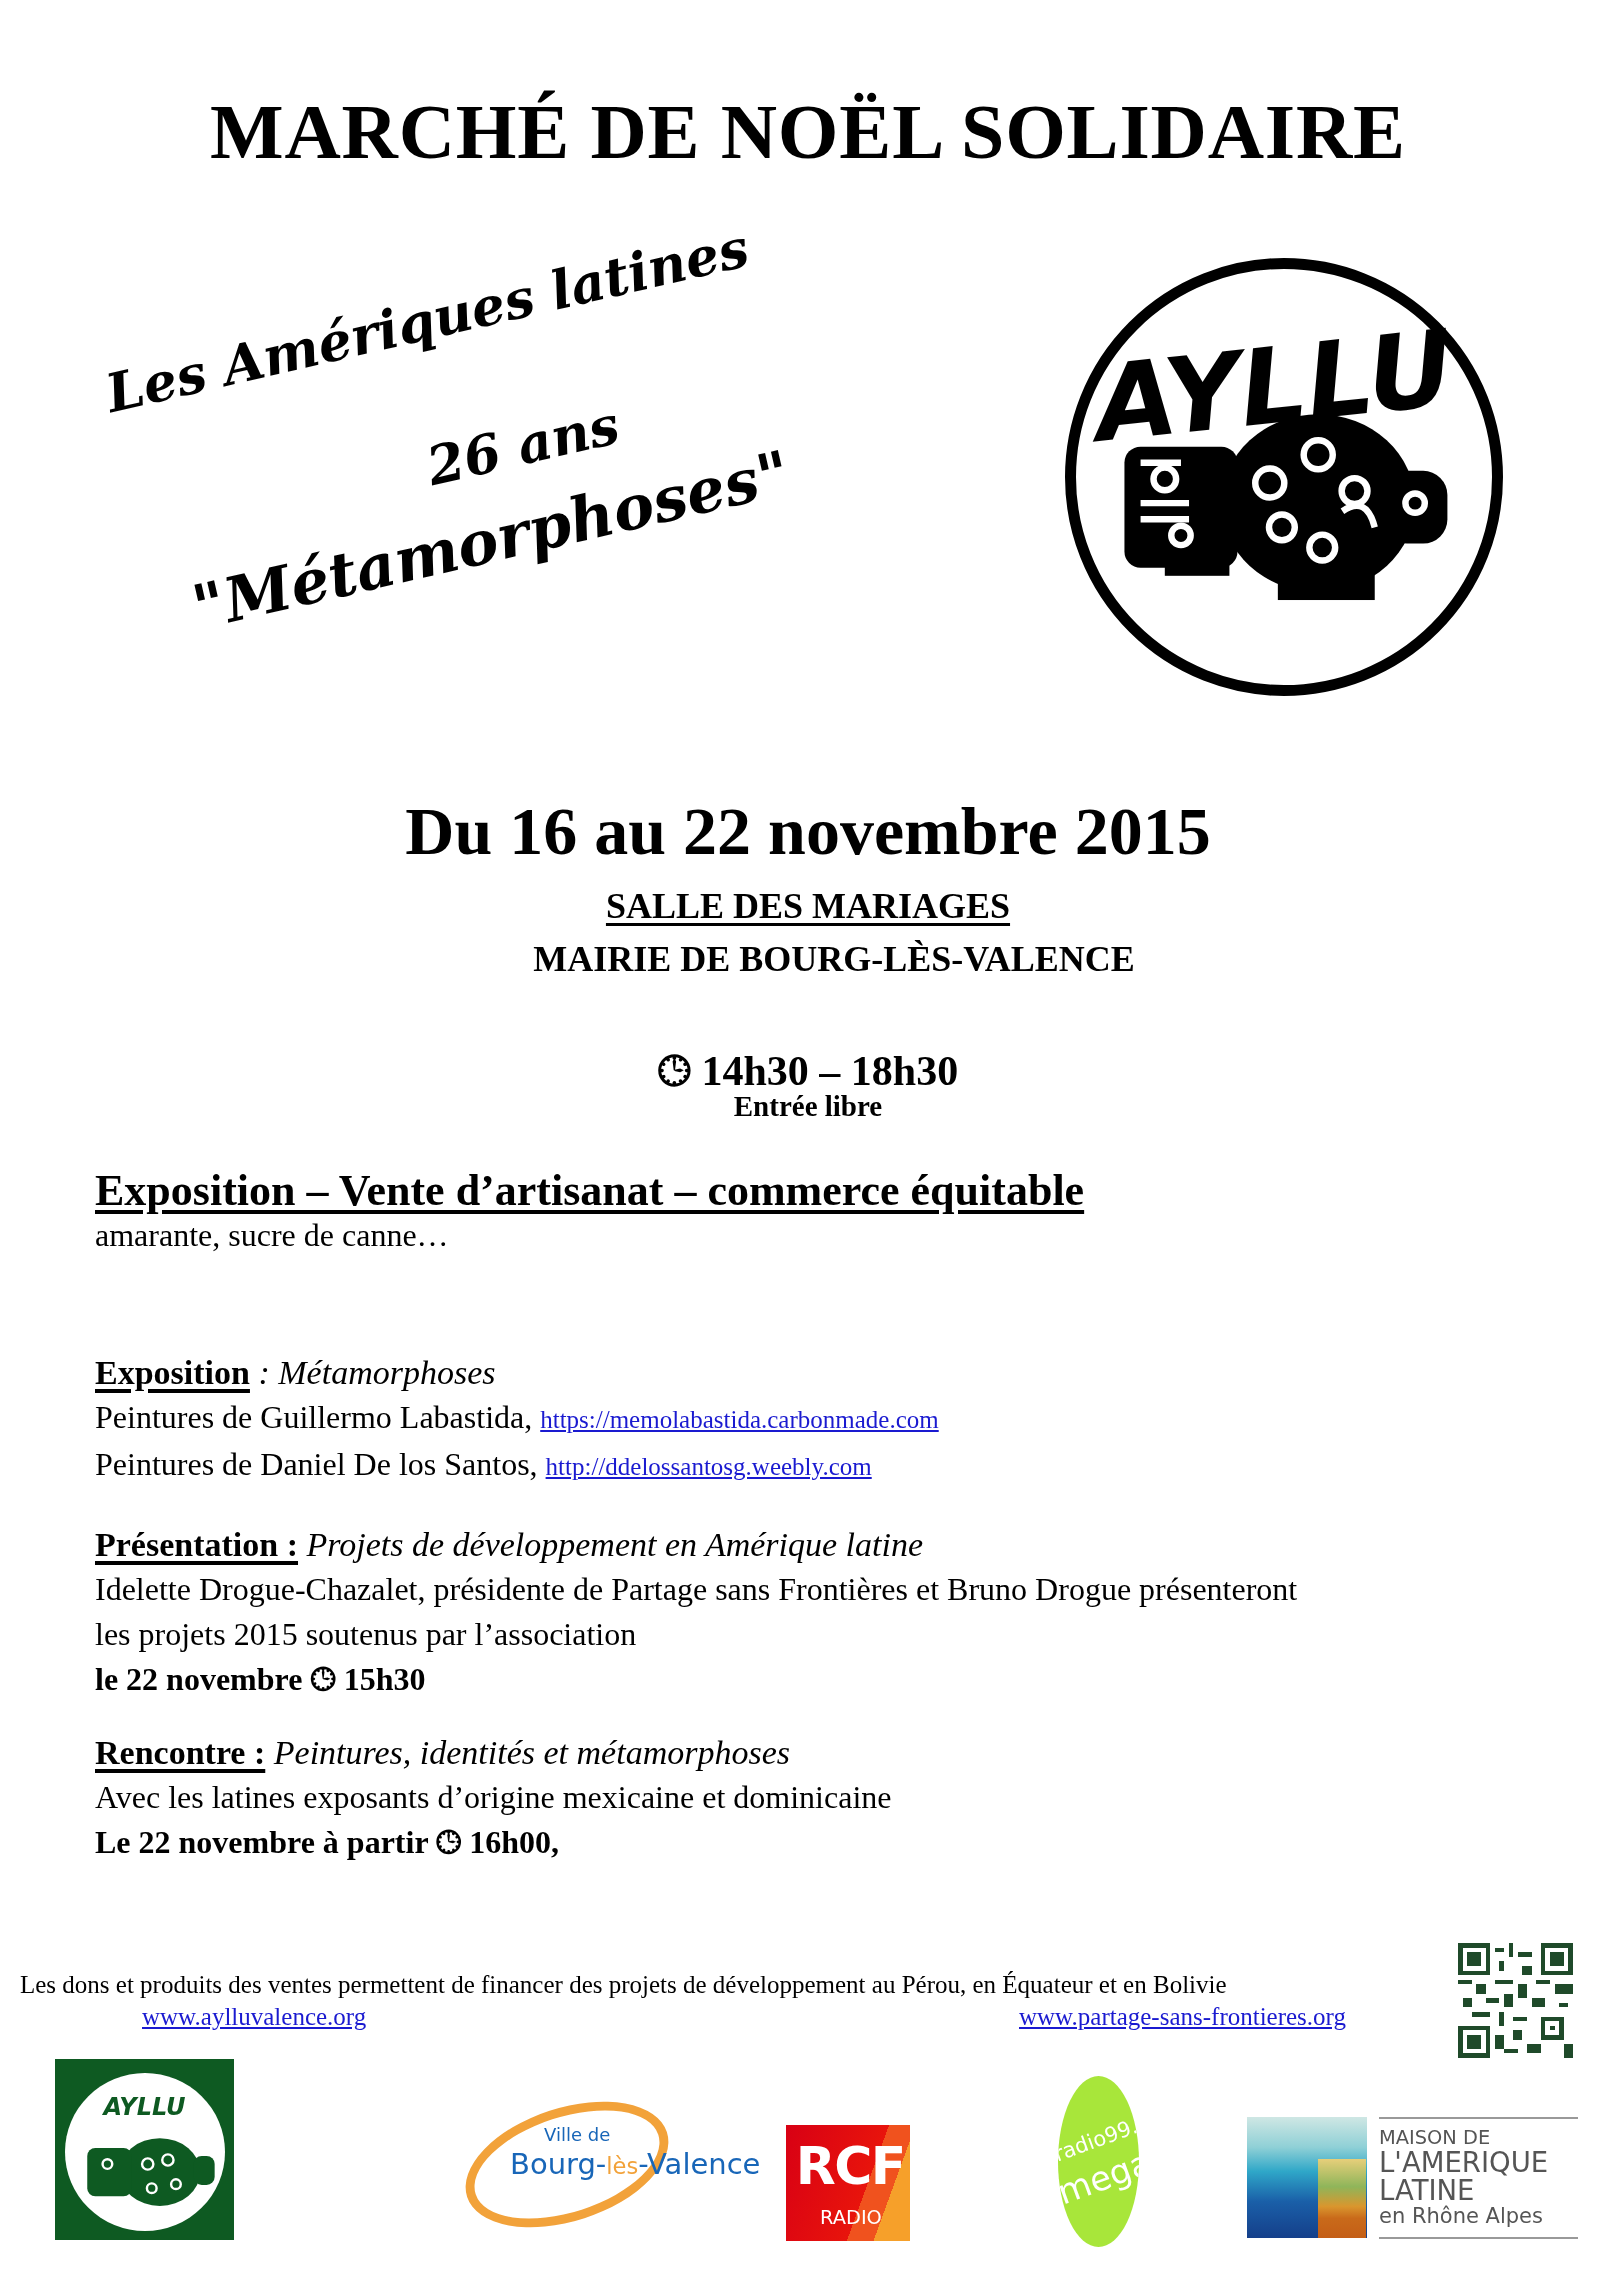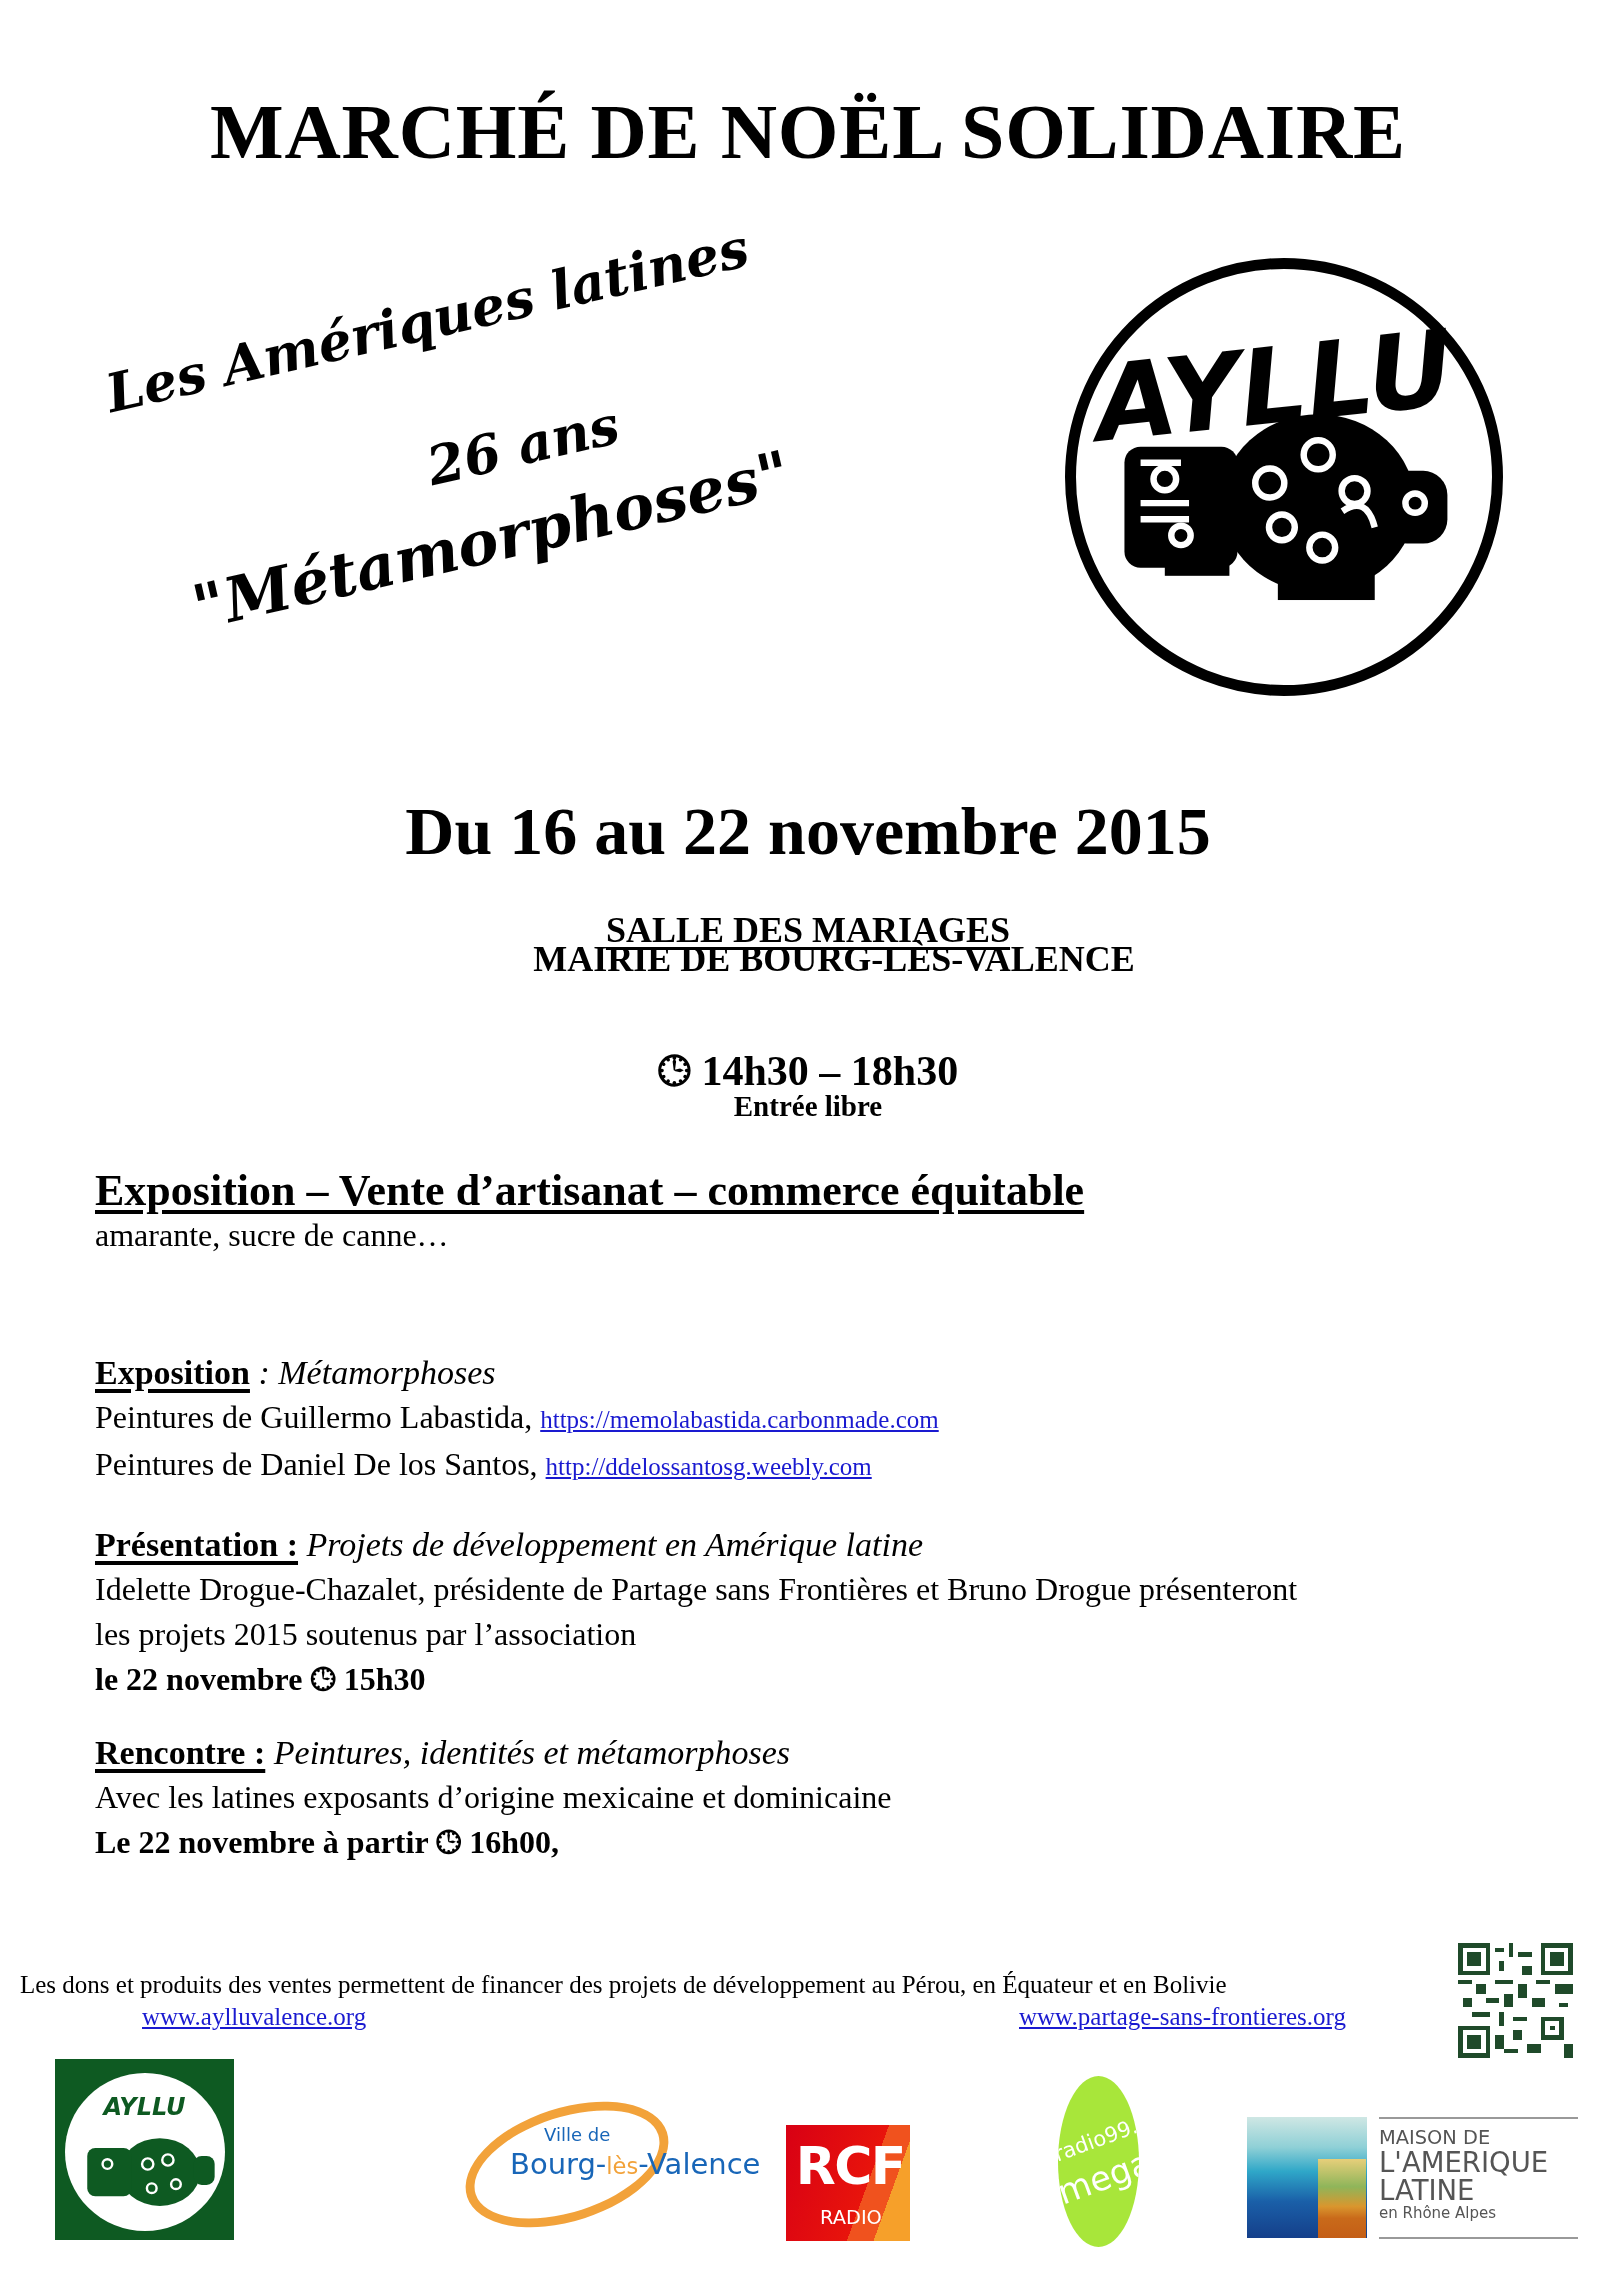--- a/index.html
+++ b/index.html
@@ -10,21 +10,21 @@
   .title { top:87px; font-size:78px; font-weight:bold; letter-spacing:0.8px; }
 
   .slogan { font-family:"DejaVu Serif", serif; font-weight:bold; font-style:italic; transform-origin:left center; white-space:nowrap; }
   .slogan1 { left:107px; top:363px; font-size:53px; transform:rotate(-13deg); }
   .slogan2 { left:428px; top:436px; font-size:53px; transform:rotate(-13deg); }
   .slogan3 { left:194px; top:573px; font-size:61px; transform:rotate(-13deg); }
 
   .logo-circle { left:1065px; top:258px; width:438px; height:438px; border:11.3px solid #000; border-radius:50%; box-sizing:border-box; }
 
   .dates { top:792px; font-size:68px; font-weight:bold; }
-  .salle { top:909px; font-size:36px; font-weight:bold; text-decoration:underline; text-decoration-thickness:3.2px; text-underline-offset:4.8px; }
+  .salle { top:885px; font-size:36px; font-weight:bold; text-decoration:underline; text-decoration-thickness:3.2px; text-underline-offset:4.8px; }
   .mairie { top:938px; font-size:36px; font-weight:bold;padding-left:26px; }
   .hours { top:1047px; font-size:42px; font-weight:bold; }
   .entree { top:1090px; font-size:29px; font-weight:bold; }
 
   .block { left:95px; width:1486px; font-size:32px; line-height:45px; }
   .h-main { font-size:44px; font-weight:bold; text-decoration:underline; text-decoration-thickness:4px; text-underline-offset:4.8px; }
   .h-sec { font-weight:bold; font-size:34px; }
   .h-sec .u { text-decoration:underline; text-decoration-thickness:4px; text-underline-offset:4.8px; }
   .ital { font-style:italic; font-weight:normal; }
   .link { color:#1a1ad0; text-decoration:underline; font-size:25px; }
@@ -237,17 +237,17 @@
     <div class="m1">radio99.2</div>
     <div class="m2">mega</div>
   </div>
 
   <div class="lg mal">
     <div class="sq"></div>
     <div class="rule" style="top:0;"></div>
     <div class="tx" style="top:11.3px; font-size:19.4px;">MAISON DE</div>
     <div class="tx" style="top:32px; font-size:27.5px;">L'AMERIQUE</div>
     <div class="tx" style="top:60px; font-size:27.5px;">LATINE</div>
-    <div class="tx" style="top:89px; font-size:15px;">en Rhône Alpes</div>
+    <div class="tx" style="top:89px; font-size:21px;">en Rhône Alpes</div>
     <div class="rule" style="top:120px;"></div>
   </div>
 </div>
 
 
 </body></html>

